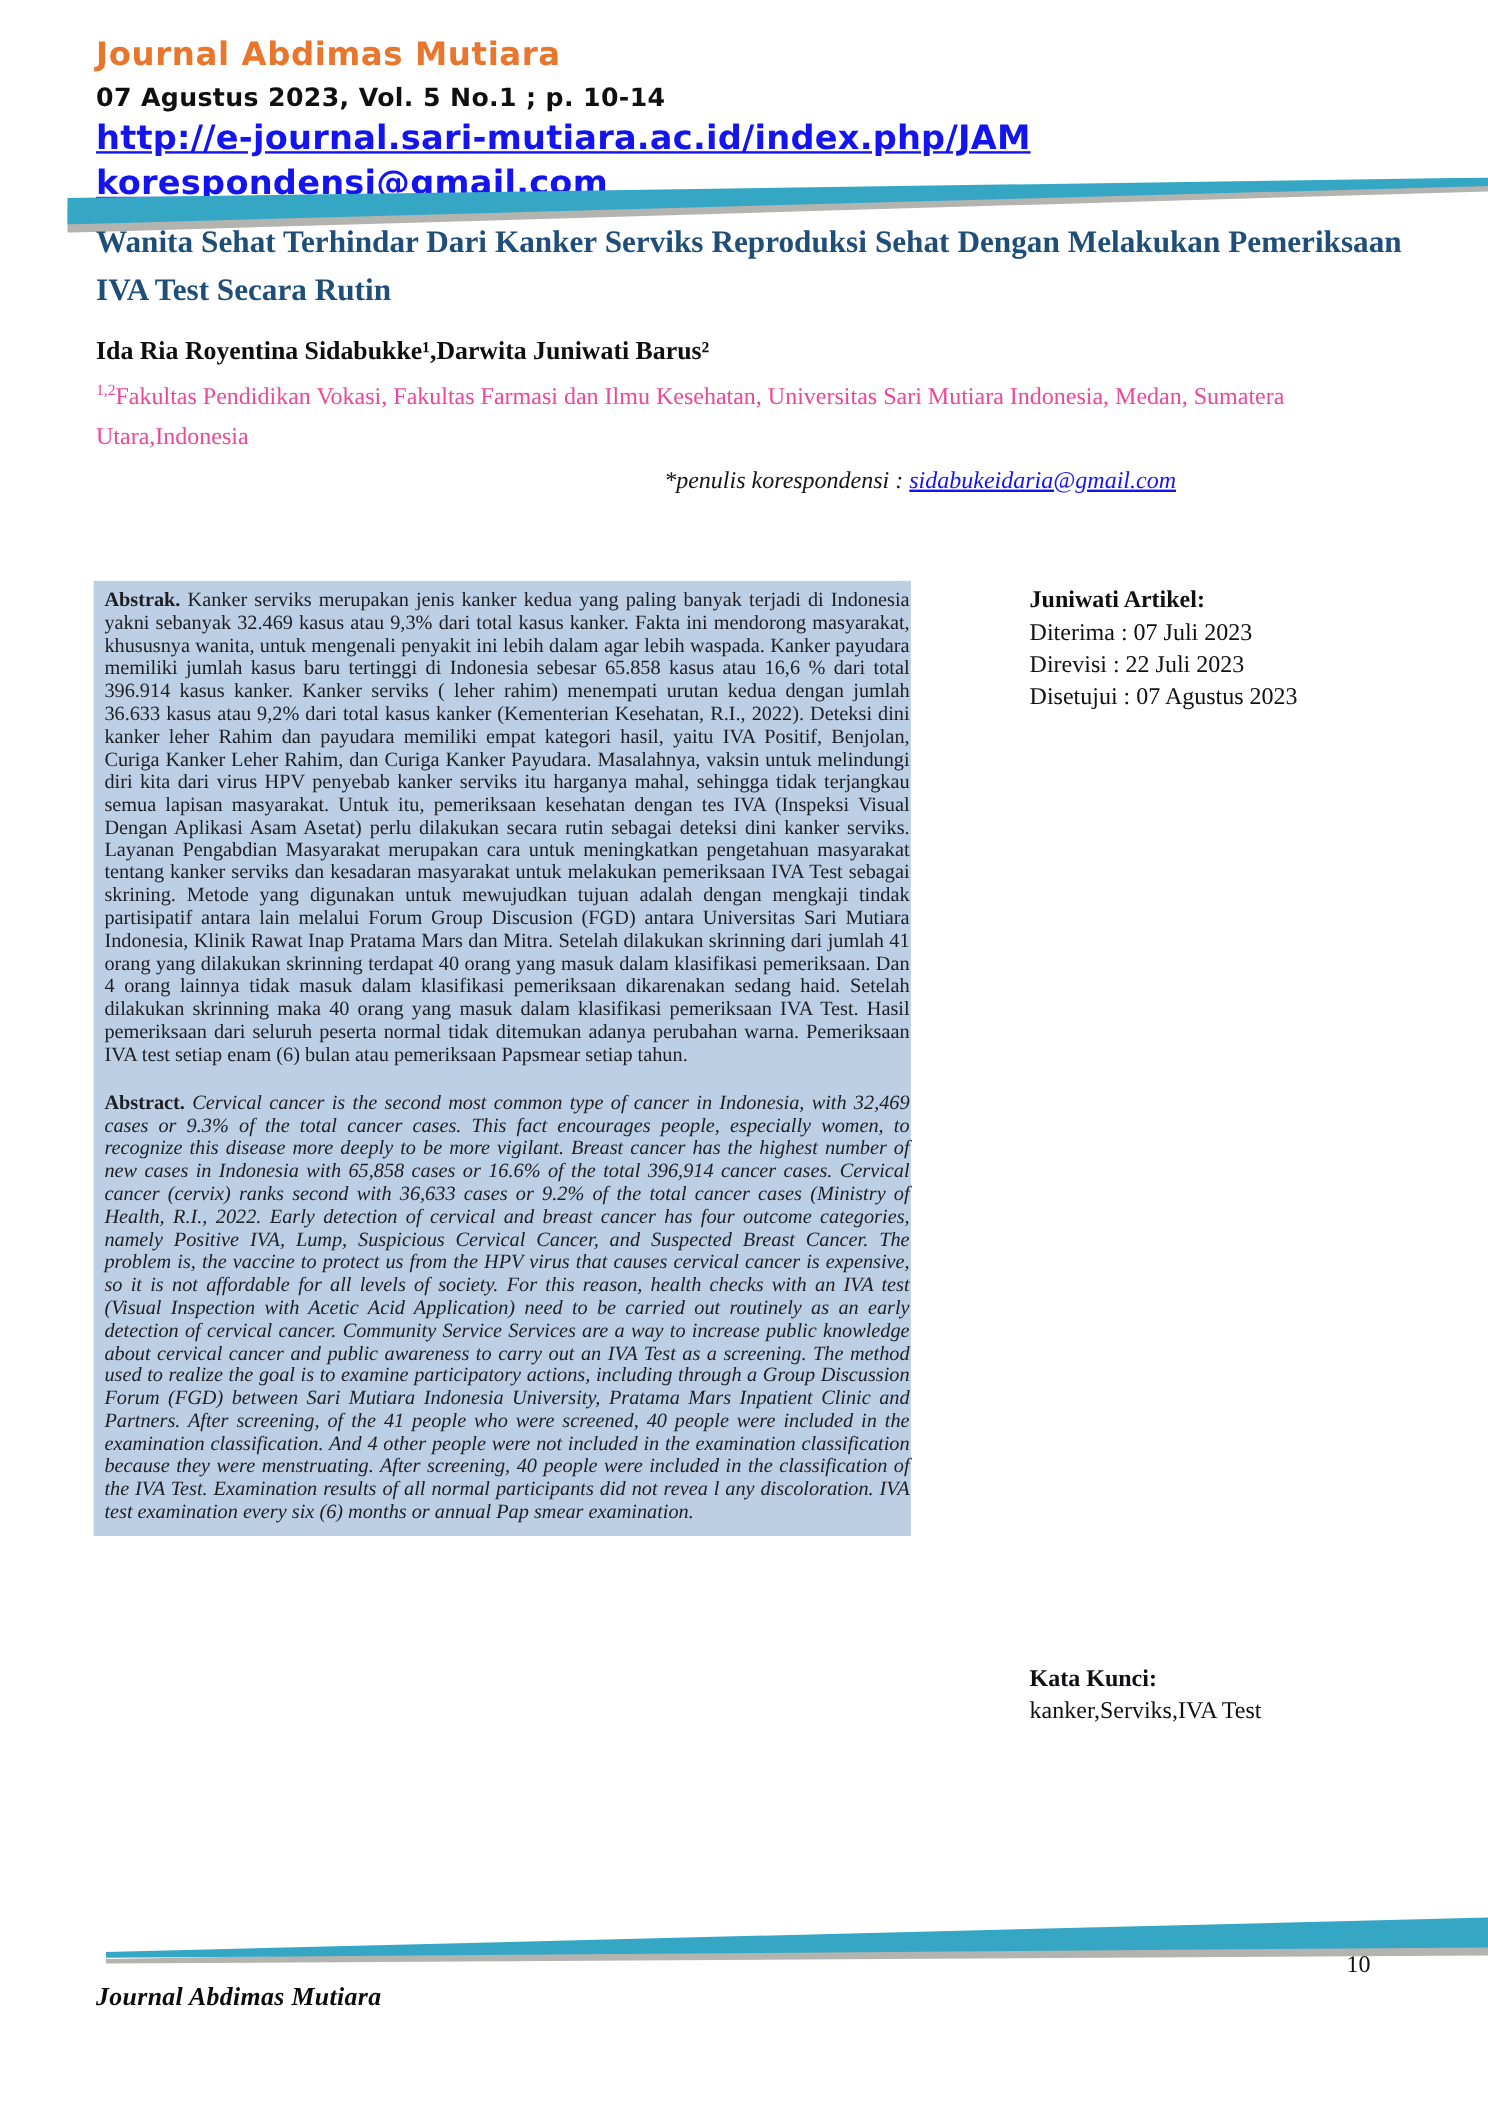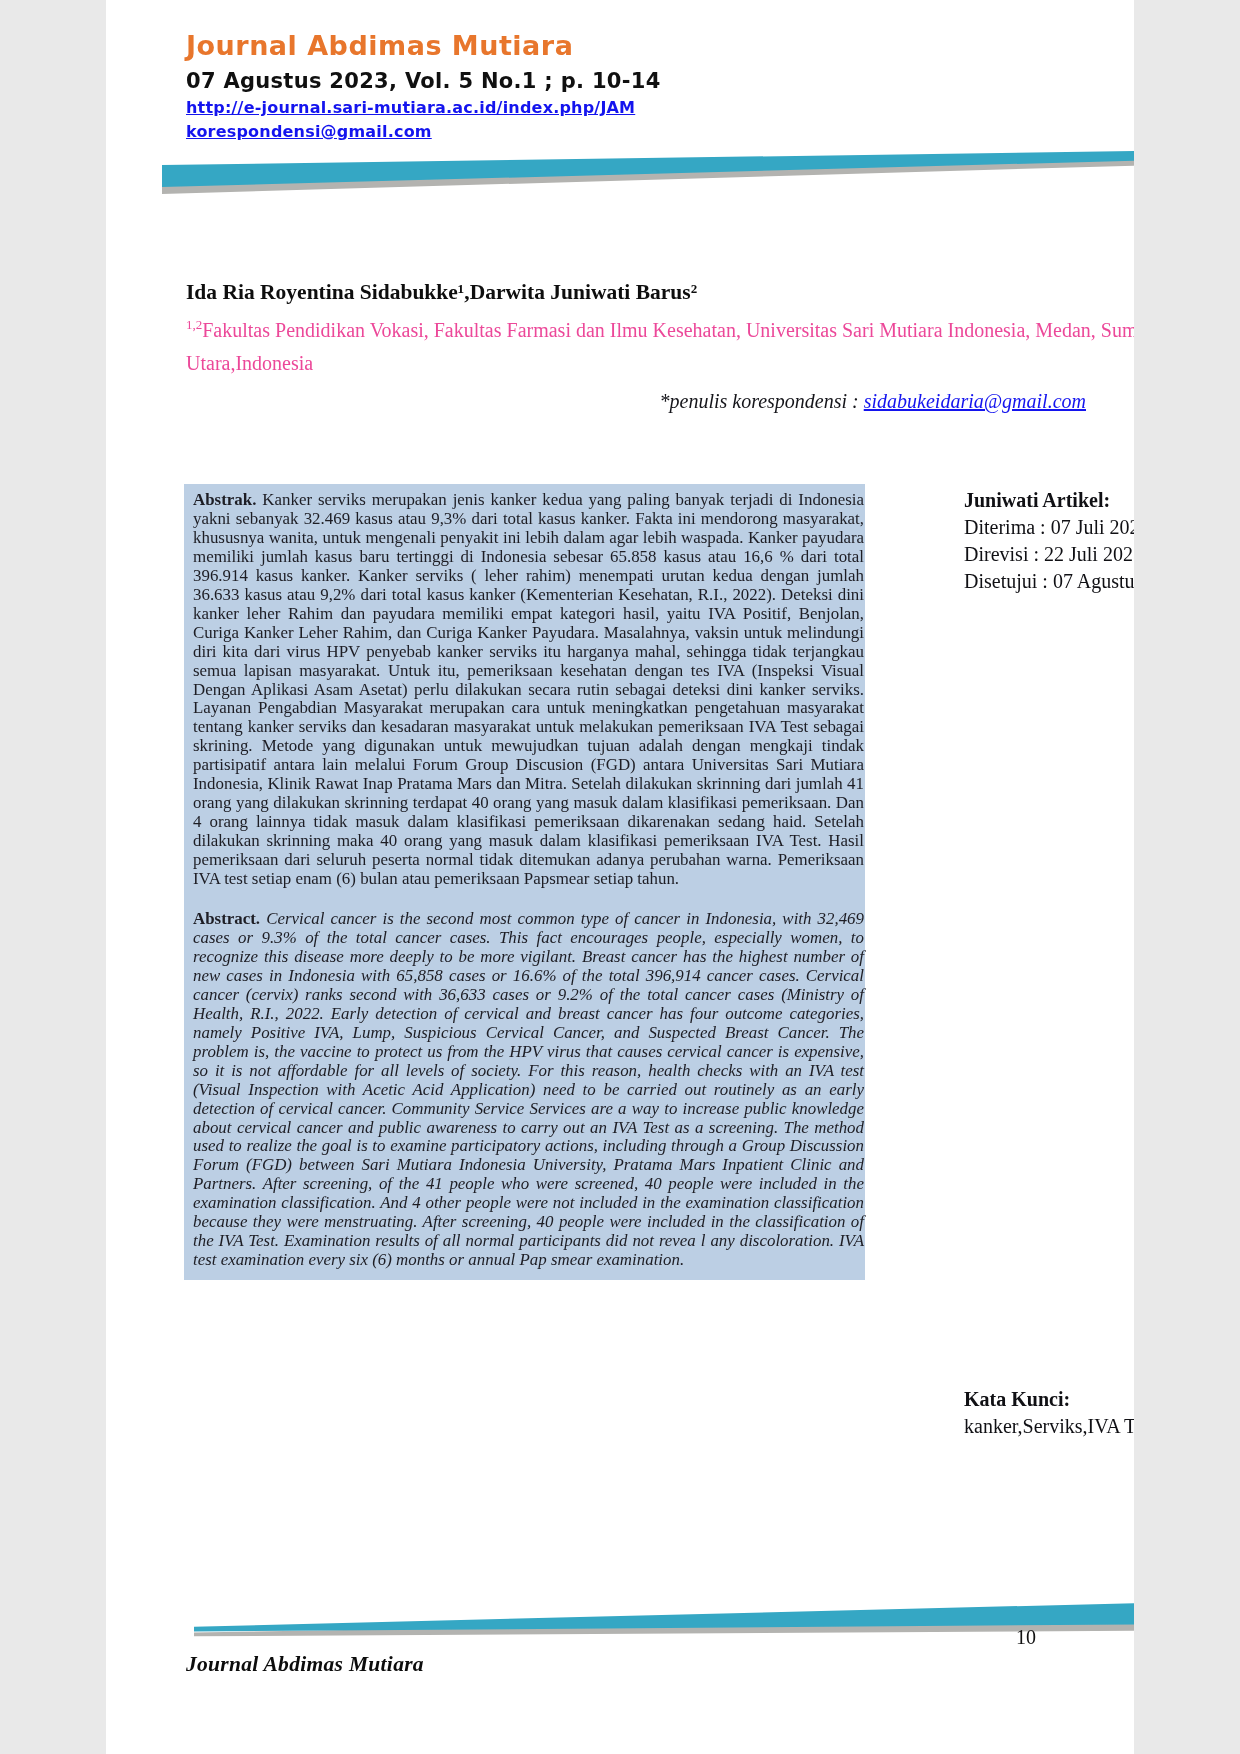--- a/index.html
+++ b/index.html
@@ -8,32 +8,32 @@
     --title-navy:#1f4e79;
     --abstract-bg:#bccfe4;
     --accent-teal:#35a7c4;
     --ribbon-shadow:#b3b3b0;
     --ink:#1b1b20;
   }
   *{margin:0;padding:0;box-sizing:border-box;}
   html,body{background:#e9e9e9;}
   .page{
     position:relative;
-    width:1028px;height:1754px;
+    width:1240px;height:1754px;
     margin:0 auto;
     background:#ffffff;
     font-family:"Liberation Serif", serif;
     color:var(--ink);
     overflow:hidden;
   }
   
   .masthead{position:absolute;left:80px;top:30px;width:1090px;font-family:"DejaVu Sans", sans-serif;}
   .journal-name{font-size:27px;font-weight:bold;color:var(--header-orange);letter-spacing:.5px;}
   .issue-info{font-size:21px;font-weight:bold;color:#101010;margin-top:8px;letter-spacing:.3px;}
-  .head-link{display:inline-block;font-size:16px;font-weight:bold;color:var(--link-blue);text-decoration:underline;margin-top:5px;letter-spacing:.2px;}
+  .head-link{display:inline-block;font-size:28px;font-weight:bold;color:var(--link-blue);text-decoration:underline;margin-top:5px;letter-spacing:.2px;}
   
   .ribbon{position:absolute;pointer-events:none;}
   .ribbon > div{position:absolute;left:0;top:0;width:100%;height:100%;}
   .ribbon-top{left:56px;top:146px;width:1184px;height:50px;}
   .ribbon-top .shadow{background:var(--ribbon-shadow);clip-path:polygon(0 52%,100% 14%,100% 27%,0 96%);}
   .ribbon-top .teal{background:var(--accent-teal);clip-path:polygon(0 38%,100% 4%,100% 18%,0 82%);}
   .ribbon-bottom{left:88px;top:1596px;width:1152px;height:48px;}
   .ribbon-bottom .shadow{background:var(--ribbon-shadow);clip-path:polygon(0 76%,100% 36%,100% 70%,0 84%);}
   .ribbon-bottom .teal{background:var(--accent-teal);clip-path:polygon(0 64%,100% 4%,100% 56%,0 74%);}
   
@@ -81,20 +81,21 @@
     <div>
       <a href="#" class="head-link">korespondensi@gmail.com</a>
     </div>
   </header>
 
   <div class="ribbon ribbon-top">
     <div class="shadow"></div>
     <div class="teal"></div>
   </div>
 
+  <h1 class="article-title">Wanita Sehat Terhindar Dari Kanker Serviks Reproduksi Sehat Dengan Melakukan Pemeriksaan IVA Test Secara Rutin</h1>
 
   <div class="authors">Ida Ria Royentina Sidabukke¹,Darwita Juniwati Barus²</div>
 
   <div class="affiliation">
     <sup>1,2</sup><span>Fakultas Pendidikan Vokasi, Fakultas Farmasi dan Ilmu Kesehatan, Universitas Sari Mutiara Indonesia, Medan, Sumatera Utara,Indonesia</span>
   </div>
 
   <div class="correspondence">
     <span>*penulis korespondensi : </span><a href="#">sidabukeidaria@gmail.com</a>
   </div>

